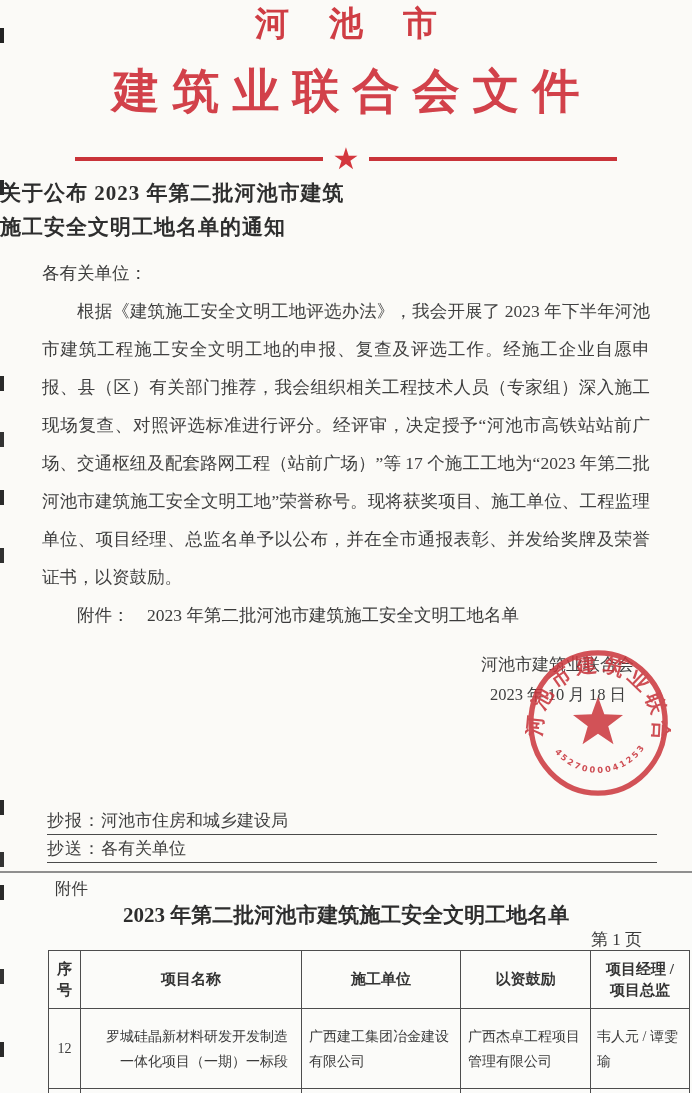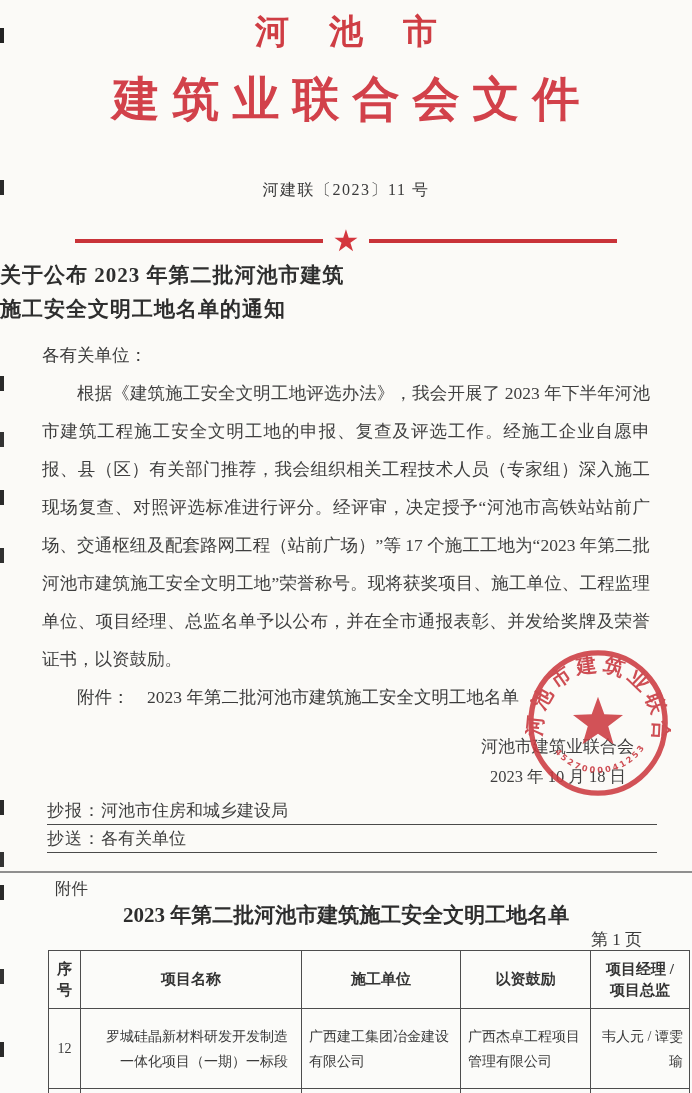--- a/index.html
+++ b/index.html
@@ -8,21 +8,21 @@
     width:692px;height:1093px;
     margin:0 auto;
     background:#fbfaf7;
     overflow:hidden;
     font-family:"Liberation Serif","DejaVu Serif",serif;
     color:#3b3b3b;
   }
   
   .doc-main{position:relative;width:692px;height:871px;overflow:hidden;}
   .org1{
-    padding-top:10px;text-align:center;
+    padding-top:2px;text-align:center;
     font-size:34px;line-height:44px;font-weight:bold;
     color:#cf3d44;letter-spacing:40px;text-indent:40px;
   }
   .org2{
     margin-top:16px;text-align:center;
     font-size:47px;line-height:58px;font-weight:bold;
     color:#d2414a;letter-spacing:13px;text-indent:13px;
   }
   .docno{
     margin-top:50px;text-align:center;
@@ -53,21 +53,21 @@
   .sign-name{font-size:17px;line-height:30px;color:#3f3f3f;}
   .sign-date{font-size:16.5px;line-height:30px;padding-right:8px;color:#3f3f3f;}
   .seal{position:absolute;left:525px;top:645px;width:146px;height:154px;z-index:5;}
   .seal svg{width:100%;height:100%;opacity:.87;}
   .seal .seal-ring{stroke:#cc3a40;stroke-width:5.5;fill:none;}
   .seal .seal-star{fill:#cc3a40;}
   .seal .seal-text{fill:#c8343b;font-size:21px;font-weight:bold;letter-spacing:5px;
     font-family:"Liberation Serif","DejaVu Serif",serif;}
   .seal .seal-serial{fill:#c8343b;font-size:8.5px;letter-spacing:2.5px;font-weight:bold;
     font-family:"DejaVu Sans",sans-serif;}
-  .cc-block{position:absolute;left:47px;bottom:18px;width:610px;}
+  .cc-block{position:absolute;left:47px;bottom:8px;width:610px;}
   .cc-row{
     font-size:17px;line-height:27px;height:27px;
     border-bottom:1px solid #4a4a4a;color:#3f3f3f;
   }
   .cc-row .cc-label{letter-spacing:1px;}
   
   .doc-attach{
     position:relative;width:692px;height:222px;
     border-top:2px solid #8f8f8f;background:#fbfbf9;
   }
@@ -85,40 +85,39 @@
     text-align:center;vertical-align:middle;line-height:21px;padding:2px 6px;
     box-sizing:border-box;
   }
   table.award td{
     height:80px;font-size:14px;color:#3a3a3a;line-height:25px;
     vertical-align:middle;box-sizing:border-box;
   }
   td.c-no{text-align:center;}
   td.c-project{text-align:right;padding:4px 13px;}
   td.c-left{text-align:left;padding:4px 7px;}
-  td.c-ctr{text-align:right;padding:11px 6px;}
+  td.c-ctr{text-align:left;padding:11px 6px;}
   tr.cut-row td{height:14px;}
   
   .scan-marks{
     position:absolute;left:0;top:28px;width:4px;height:15px;background:#232323;z-index:9;
     box-shadow:0 152px 0 #2a2a2a,0 348px 0 #2a2a2a,0 404px 0 #333,
                0 462px 0 #2a2a2a,0 520px 0 #303030,0 772px 0 #2a2a2a,
                0 824px 0 #333,0 857px 0 #2a2a2a,0 941px 0 #333,0 1014px 0 #2a2a2a;
   }
 </style>
 </head>
 <body>
 
 <div class="page">
   <div class="scan-marks"></div>
 
   <section class="doc-main">
     <div class="org1">河池市</div>
     <div class="org2">建筑业联合会文件</div>
-    <div class="docno">河建联〔2023〕11 号</div>
 
     <div class="divider">
       <span class="bar"></span>
       <span class="star">★</span>
       <span class="bar"></span>
     </div>
 
     <h1 class="title">
       <span>关于公布 2023 年第二批河池市建筑</span><br>
       <span>施工安全文明工地名单的通知</span>

